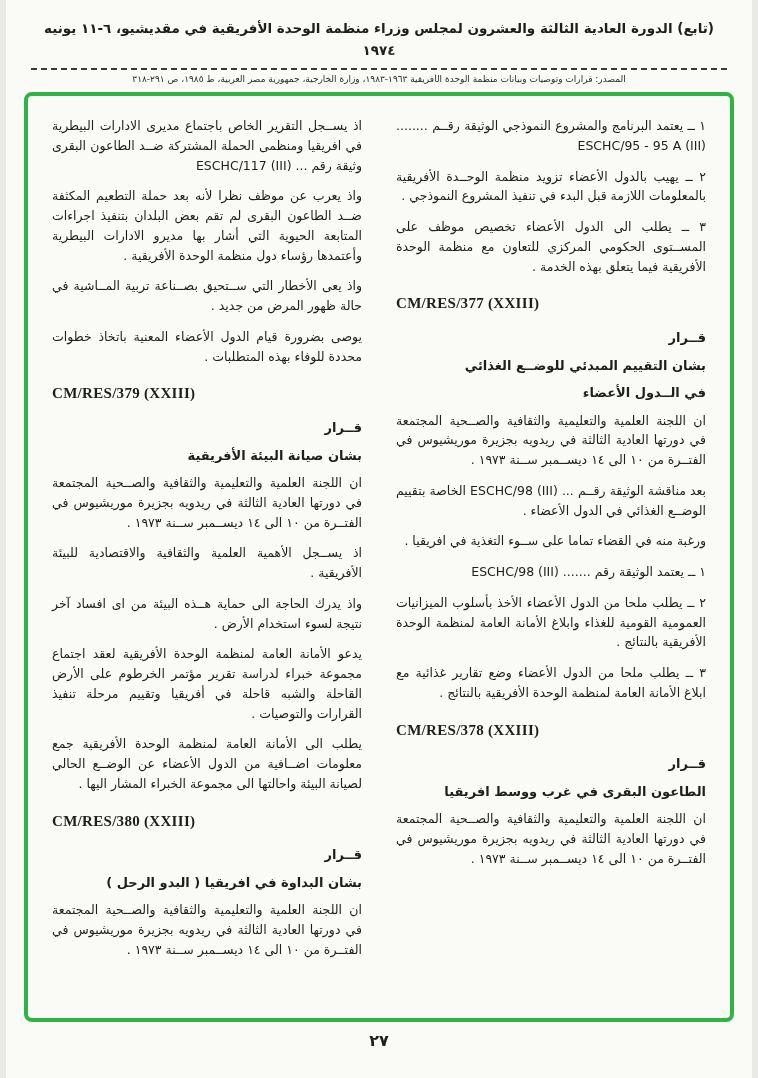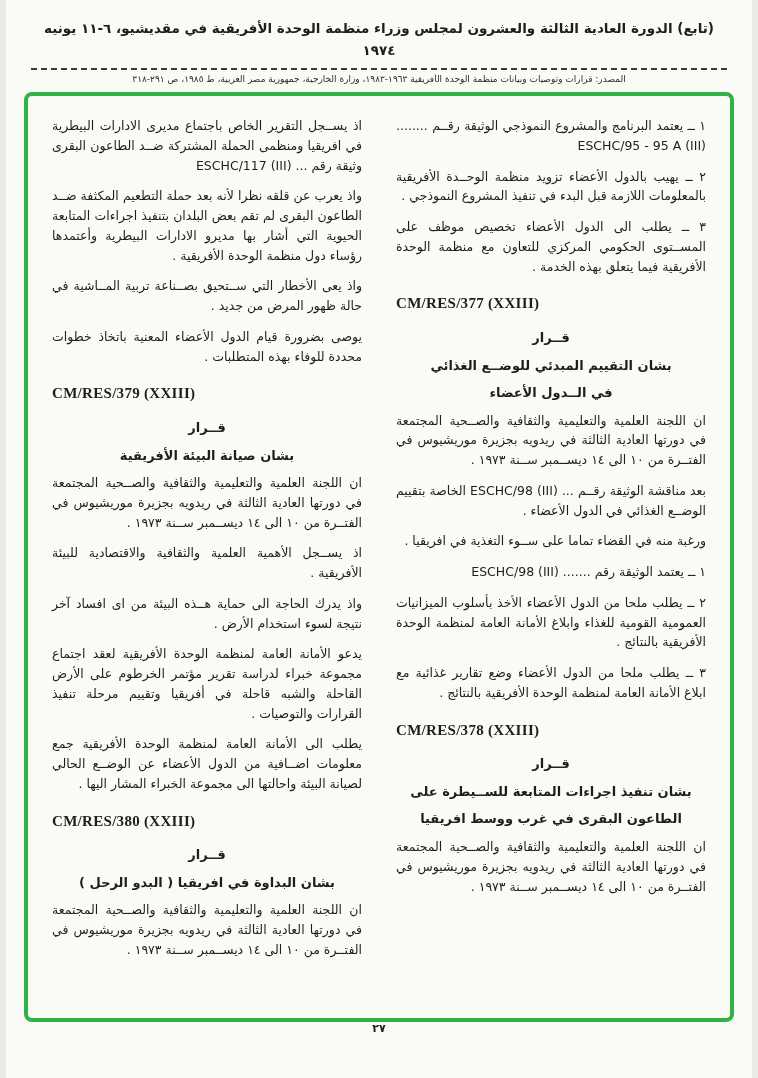--- a/index.html
+++ b/index.html
@@ -61,40 +61,41 @@
   .column{
     flex:1 1 0;
     direction:rtl;
     text-align:justify;
     font-size:12.5px;
     line-height:1.58;
   }
   .block{margin-bottom:11px;}
   .block.para{text-align:justify;}
   .block.heading{
-    text-align:center;
+    text-align:right;
     font-weight:700;
     font-size:13px;
     margin:5px 0 7px 0;
   }
   .block.heading.first{margin-top:10px;}
   .block.ref{
     direction:ltr;
     text-align:left;
     font-family:"Liberation Serif","DejaVu Sans",serif;
     font-weight:700;
     font-size:15px;
     letter-spacing:0.3px;
     margin:16px 0 12px 0;
   }
   
   .page-number{
     text-align:center;
     font-weight:700;
-    font-size:11px;
+    font-size:16px;
+    margin-top:9px;
     direction:rtl;
   }
 </style>
 </head>
 <body>
 
 <div class="page">
 
   <div class="header">
     <div class="doc-title">(تابع) الدورة العادية الثالثة والعشرون لمجلس وزراء منظمة الوحدة الأفريقية في مقديشيو، ٦-١١ يونيه ١٩٧٤</div>
@@ -113,27 +114,26 @@
           <div class="block heading">بشان التقييم المبدئي للوضــع الغذائي</div>
           <div class="block heading">في الــدول الأعضاء</div>
           <div class="block para">ان اللجنة العلمية والتعليمية والثقافية والصــحية المجتمعة في دورتها العادية الثالثة في ريدويه بجزيرة موريشيوس في الفتــرة من ١٠ الى ١٤ ديســمبر ســنة ١٩٧٣ .</div>
           <div class="block para">بعد مناقشة الوثيقة رقــم ... ESCHC/98 (III) الخاصة بتقييم الوضــع الغذائي في الدول الأعضاء .</div>
           <div class="block para">ورغبة منه في القضاء تماما على ســوء التغذية في افريقيا .</div>
           <div class="block para">١ ــ يعتمد الوثيقة رقم ....... ESCHC/98 (III)</div>
           <div class="block para">٢ ــ يطلب ملحا من الدول الأعضاء الأخذ بأسلوب الميزانيات العمومية القومية للغذاء وابلاغ الأمانة العامة لمنظمة الوحدة الأفريقية بالنتائج .</div>
           <div class="block para">٣ ــ يطلب ملحا من الدول الأعضاء وضع تقارير غذائية مع ابلاغ الأمانة العامة لمنظمة الوحدة الأفريقية بالنتائج .</div>
           <div class="block ref">CM/RES/378 (XXIII)</div>
           <div class="block heading first">قــرار</div>
-          <div class="block heading">بشان تنفيذ اجراءات المتابعة للســيطرة على</div>
           <div class="block heading">الطاعون البقرى في غرب ووسط افريقيا</div>
           <div class="block para">ان اللجنة العلمية والتعليمية والثقافية والصــحية المجتمعة في دورتها العادية الثالثة في ريدويه بجزيرة موريشيوس في الفتــرة من ١٠ الى ١٤ ديســمبر ســنة ١٩٧٣ .</div>
         </div>
       <div class="column" id="col-left">
           <div class="block para">اذ يســجل التقرير الخاص باجتماع مديرى الادارات البيطرية في افريقيا ومنظمى الحملة المشتركة ضــد الطاعون البقرى وثيقة رقم ... ESCHC/117 (III)</div>
-          <div class="block para">واذ يعرب عن قلقه نظرا لأنه بعد حملة التطعيم المكثفة ضــد الطاعون البقرى لم تقم بعض البلدان بتنفيذ اجراءات المتابعة الحيوية التي أشار بها مديرو الادارات البيطرية وأعتمدها رؤساء دول منظمة الوحدة الأفريقية .</div>
+          <div class="block para">واذ يعرب عن موظف نظرا لأنه بعد حملة التطعيم المكثفة ضــد الطاعون البقرى لم تقم بعض البلدان بتنفيذ اجراءات المتابعة الحيوية التي أشار بها مديرو الادارات البيطرية وأعتمدها رؤساء دول منظمة الوحدة الأفريقية .</div>
           <div class="block para">واذ يعى الأخطار التي ســتحيق بصــناعة تربية المــاشية في حالة ظهور المرض من جديد .</div>
           <div class="block para">يوصى بضرورة قيام الدول الأعضاء المعنية باتخاذ خطوات محددة للوفاء بهذه المتطلبات .</div>
           <div class="block ref">CM/RES/379 (XXIII)</div>
           <div class="block heading first">قــرار</div>
           <div class="block heading">بشان صيانة البيئة الأفريقية</div>
           <div class="block para">ان اللجنة العلمية والتعليمية والثقافية والصــحية المجتمعة في دورتها العادية الثالثة في ريدويه بجزيرة موريشيوس في الفتــرة من ١٠ الى ١٤ ديســمبر ســنة ١٩٧٣ .</div>
           <div class="block para">اذ يســجل الأهمية العلمية والثقافية والاقتصادية للبيئة الأفريقية .</div>
           <div class="block para">واذ يدرك الحاجة الى حماية هــذه البيئة من اى افساد آخر نتيجة لسوء استخدام الأرض .</div>
           <div class="block para">يدعو الأمانة العامة لمنظمة الوحدة الأفريقية لعقد اجتماع مجموعة خبراء لدراسة تقرير مؤتمر الخرطوم على الأرض القاحلة والشبه قاحلة في أفريقيا وتقييم مرحلة تنفيذ القرارات والتوصيات .</div>
           <div class="block para">يطلب الى الأمانة العامة لمنظمة الوحدة الأفريقية جمع معلومات اضــافية من الدول الأعضاء عن الوضــع الحالي لصيانة البيئة واحالتها الى مجموعة الخبراء المشار اليها .</div>

